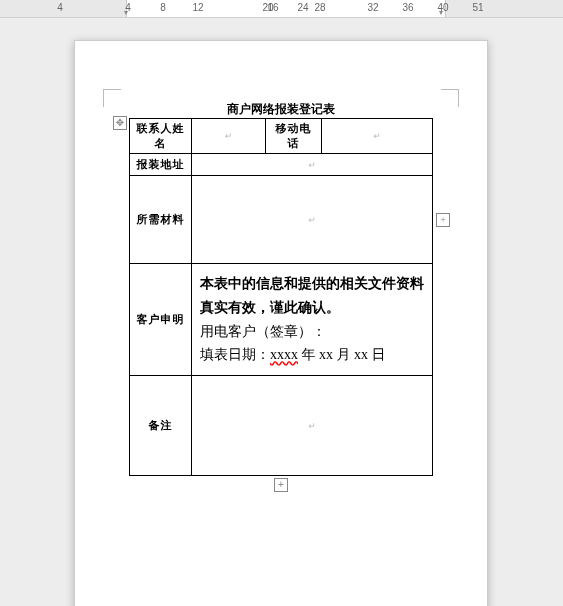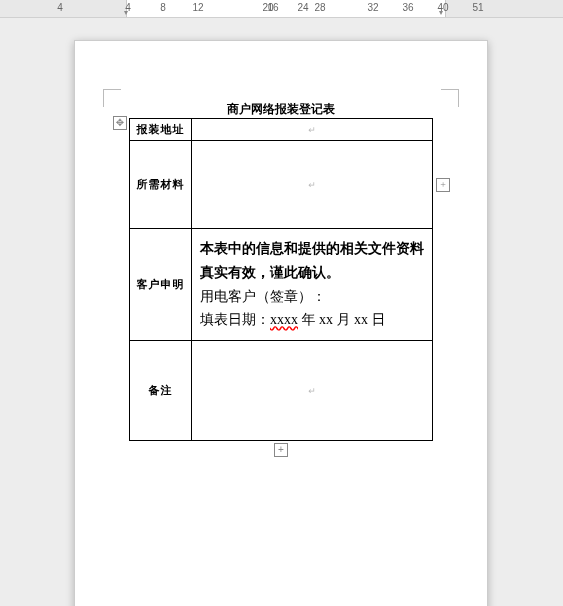--- a/index.html
+++ b/index.html
@@ -188,20 +188,26 @@
 
           <table class="form">
             <colgroup>
               <col class="col-w1">
                 <col class="col-w2">
                 <col class="col-w3">
                 <col>
             </colgroup>
             <tbody>
             <tr class="row-small">
+              <td class="lbl">联系人姓名</td>
+              <td class="blank"></td>
+              <td class="lbl">移动电话</td>
+              <td class="blank"></td>
+            </tr>
+            <tr class="row-small">
               <td class="lbl">报装地址</td>
               <td class="blank" colspan="3"></td>
             </tr>
             <tr>
               <td class="lbl tall1">所需材料</td>
               <td class="blank tall1" colspan="3">
                 <div class="row-insert" style="top:50%;transform:translateY(-50%);">+</div>
               </td>
             </tr>
             <tr>

